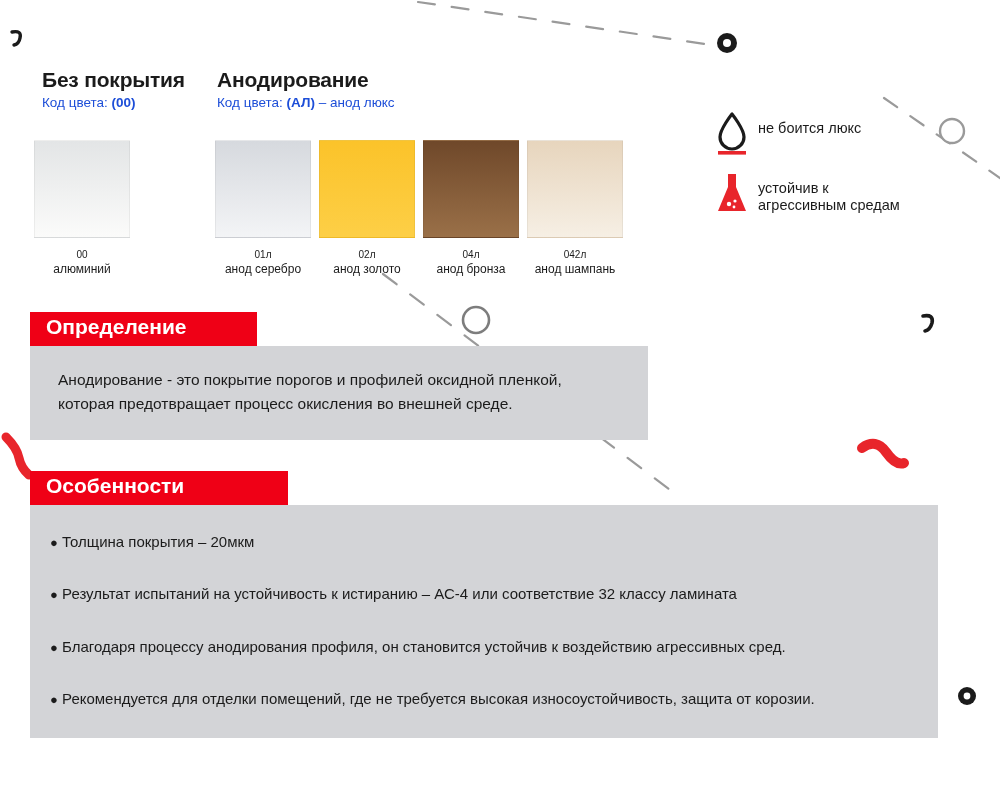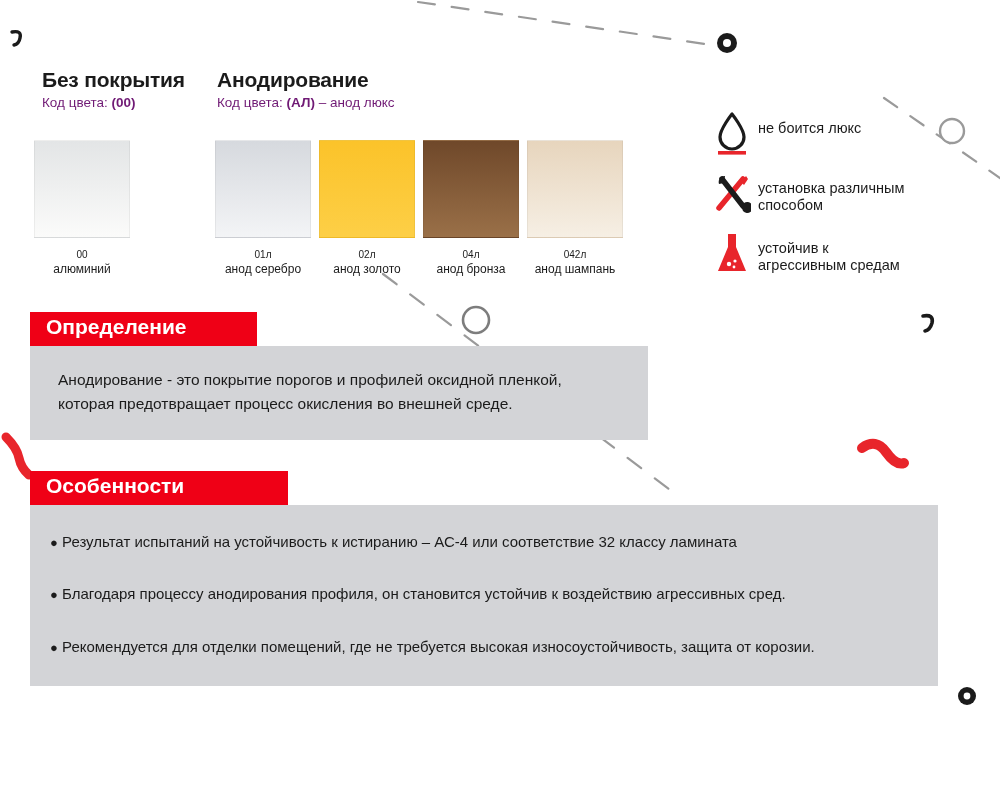--- a/index.html
+++ b/index.html
@@ -34,21 +34,21 @@
   .group-title {
     font-size: 21px;
     font-weight: bold;
     letter-spacing: -0.2px;
     color: #1b1b1b;
     margin: 0 0 3px 0;
     white-space: nowrap;
   }
   .group-code {
     font-size: 13.5px;
-    color: #701a75;
+    color: #1d4ed8;
     white-space: nowrap;
     margin: 0;
   }
   .group-code b { font-weight: bold; }
 
   
   .swatch-row {
     position: absolute;
     display: flex;
   }
@@ -234,35 +234,20 @@
     <div class="feature">
       <div class="feature-icon">
         <svg width="34" height="46" viewBox="0 0 34 46">
           <path d="M17 4 C17 4 5 19 5 27 a12 12 0 0 0 24 0 C29 19 17 4 17 4 Z" fill="none" stroke="#1b1b1b" stroke-width="3.2" stroke-linejoin="round"></path>
           <rect x="3" y="41" width="28" height="3.6" fill="#e8252b"></rect>
         </svg>
       </div>
       <div class="feature-text">не боится люкс</div>
     </div>
 
-    <div class="feature">
-      <div class="feature-icon">
-        <svg width="38" height="40" viewBox="0 0 38 40">
-
-          <path d="M6 35 L30 6" stroke="#e8252b" stroke-width="5.5" stroke-linecap="round"></path>
-          <path d="M28 9 L33 3 L35 6 L31 12 Z" fill="#e8252b"></path>
-
-          <path d="M9 6 L30 33" stroke="#1b1b1b" stroke-width="5.5" stroke-linecap="round"></path>
-          <path d="M12 3 a6 6 0 0 0 -6 8 l5 -1 z" fill="#1b1b1b"></path>
-          <path d="M31 30 a5.5 5.5 0 1 1 -1 8 l-2 -5 z" fill="#1b1b1b"></path>
-        </svg>
-      </div>
-      <div class="feature-text" style="white-space:pre-line;">установка различным
-способом</div>
-    </div>
 
     <div class="feature">
       <div class="feature-icon">
         <svg width="34" height="44" viewBox="0 0 34 44">
           <path d="M13 3 h8 v13 l10 24 h-28 l10 -24 z" fill="#e8252b"></path>
           <circle cx="14" cy="33" r="2.2" fill="#ffffff"></circle>
           <circle cx="20" cy="30" r="1.6" fill="#ffffff"></circle>
           <circle cx="19" cy="36" r="1.4" fill="#ffffff"></circle>
         </svg>
       </div>
@@ -274,20 +259,24 @@
   <div class="section" id="definition">
     <div class="section-tab">Определение</div>
     <div class="section-body">Анодирование - это покрытие порогов и профилей оксидной пленкой, которая предотвращает процесс окисления во внешней среде.</div>
   </div>
 
   <div class="section" id="features-block">
     <div class="section-tab">Особенности</div>
     <div class="section-body">
       <p class="bullet">
         <span class="dot">●</span>
+        <span>Толщина покрытия – 20мкм</span>
+      </p>
+      <p class="bullet">
+        <span class="dot">●</span>
         <span>Результат испытаний на устойчивость к истиранию – АС-4 или соответствие 32 классу ламината</span>
       </p>
       <p class="bullet">
         <span class="dot">●</span>
         <span>Благодаря процессу анодирования профиля, он становится устойчив к воздействию агрессивных сред.</span>
       </p>
       <p class="bullet">
         <span class="dot">●</span>
         <span>Рекомендуется для отделки помещений,  где не требуется высокая износоустойчивость, защита от корозии.</span>
       </p>

